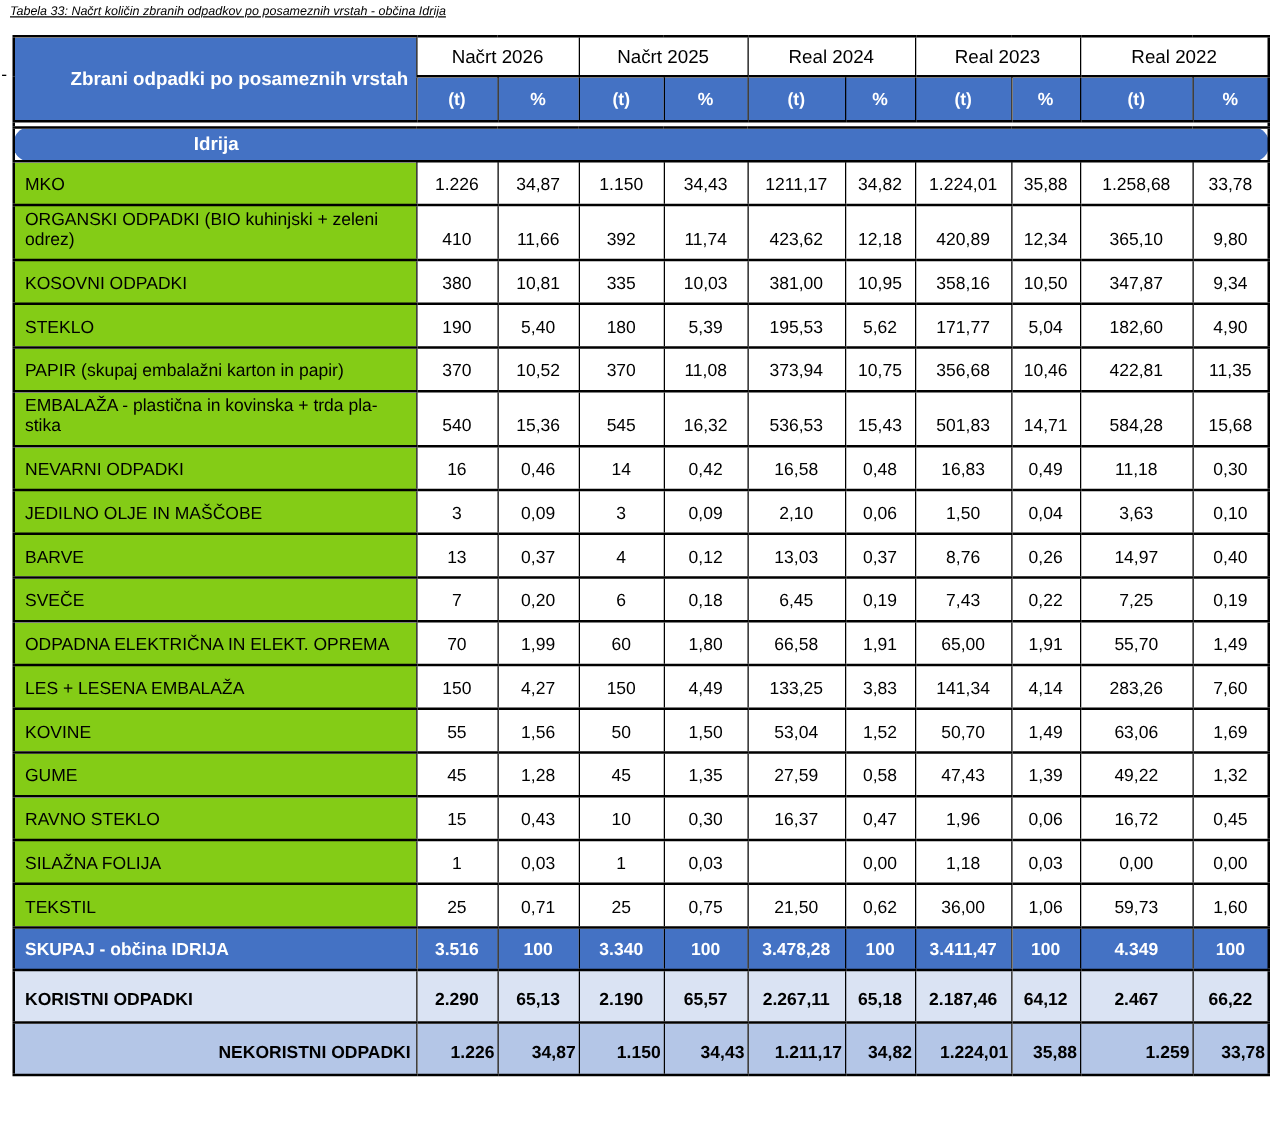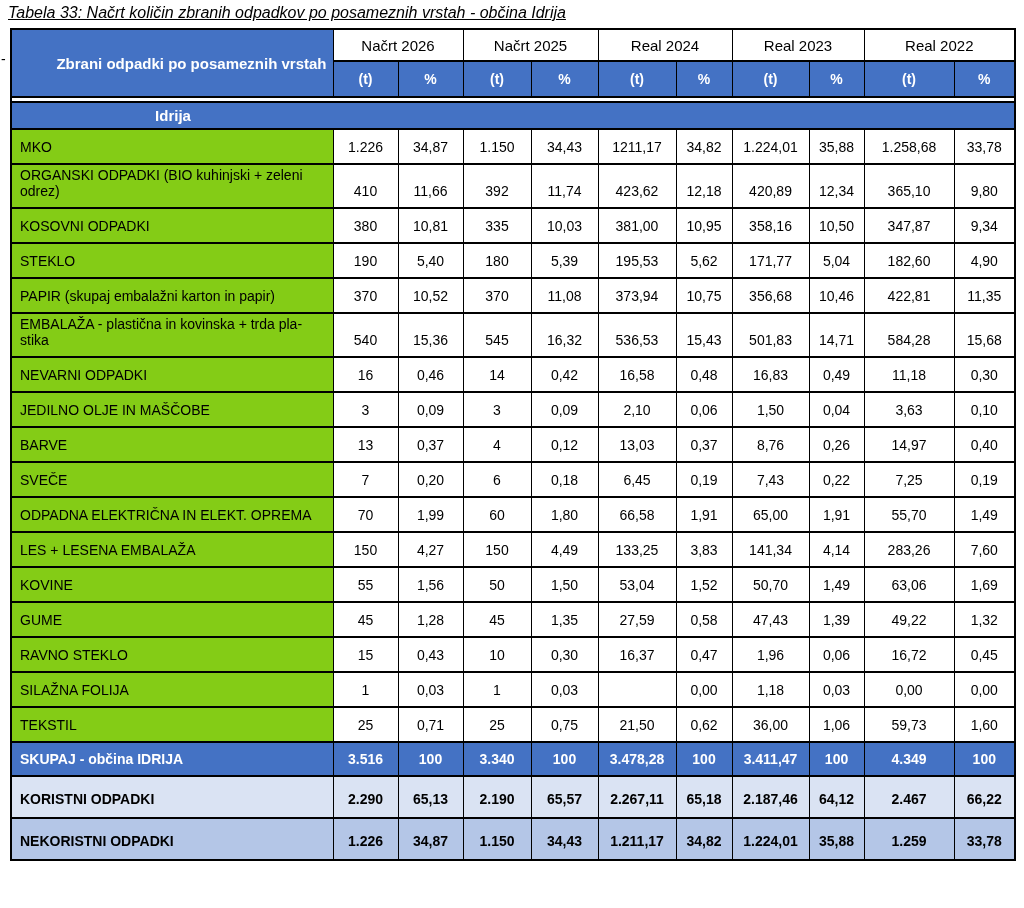--- a/index.html
+++ b/index.html
@@ -2,21 +2,21 @@
 <html style="--blue: #4472C4; --light: #DAE3F3; --medium: #B4C6E7;"><head>
 <meta charset="utf-8">
 <style>
   html,body { margin:0; padding:0; background:#fff; }
   .page {
     position:relative; width:1024px; height:908px; background:#fff;
     font-family:"Liberation Sans", sans-serif; color:#000; overflow:hidden;
   }
   .caption {
     position:absolute; top:4px; left:8px;
-    font-size:16px; font-style:italic; text-decoration:underline;
+    font-size:10px; font-style:italic; text-decoration:underline;
     white-space:nowrap;
   }
   .caption-dash { position:absolute; left:1px; top:51px; font-size:14px; }
   table.waste {
     position:absolute; top:28px; left:10px;
     border-collapse:collapse; table-layout:fixed; width:1004px;
     border:2px solid #000;
   }
   th,td {
     border:2px solid #000; border-left-width:1px; border-right-width:1px;
@@ -24,39 +24,39 @@
   }
   tr.ygr { height:32px; }
   th.corner {
     background:var(--blue); color:#fff; font-weight:700; font-size:15px;
     text-align:right; vertical-align:middle; padding:0 6px 0 10px;
   }
   th.yg { background:#fff; font-weight:400; font-size:15px; text-align:center; vertical-align:middle; }
   tr.subr { height:36px; }
   th.sub { background:var(--blue); color:#fff; font-weight:700; font-size:14px; text-align:center; vertical-align:middle; }
   tr.spacer { height:5px; } tr.spacer td { background:#fff; }
-  tr.region { height:27px; } tr.region td { background:var(--blue); vertical-align:middle; }
+  tr.region { height:27px; } tr.region td { background:var(--blue); vertical-align:middle;border-radius:12px; }
   .region-label { width:322px; text-align:center; color:#fff; font-weight:700; font-size:15px; }
   tr.data { height:35px; }
   td.lbl {
     text-align:left; vertical-align:bottom; background:#84cc16;
     padding:2px 4px 8px 8px; font-size:14px; line-height:16px;
   }
   td.num {
     text-align:center; vertical-align:bottom; background:#fff;
     padding:2px 2px 8px 2px; font-size:14px;
   }
   tr.sum td.lbl, tr.sum td.num { font-weight:700; }
   tr.total { height:34px; }
   tr.total td { background:var(--blue); color:#fff; }
   tr.total td.lbl, tr.total td.num { vertical-align:middle; padding-bottom:2px; }
   tr.useful { height:42px; }
   tr.useful td { background:var(--light); }
   tr.nonuseful { height:42px; }
-  tr.nonuseful td { background:var(--medium); }
+  tr.nonuseful td { background:var(--medium);text-align:right; }
   tr.useful td.lbl, tr.useful td.num,
   tr.nonuseful td.lbl, tr.nonuseful td.num { padding-bottom:10px; }
 </style>
 </head>
 <body>
 
 <div class="page">
   <div class="caption">Tabela 33: Načrt količin zbranih odpadkov po posameznih vrstah - občina Idrija</div>
   <div class="caption-dash">-</div>
 

